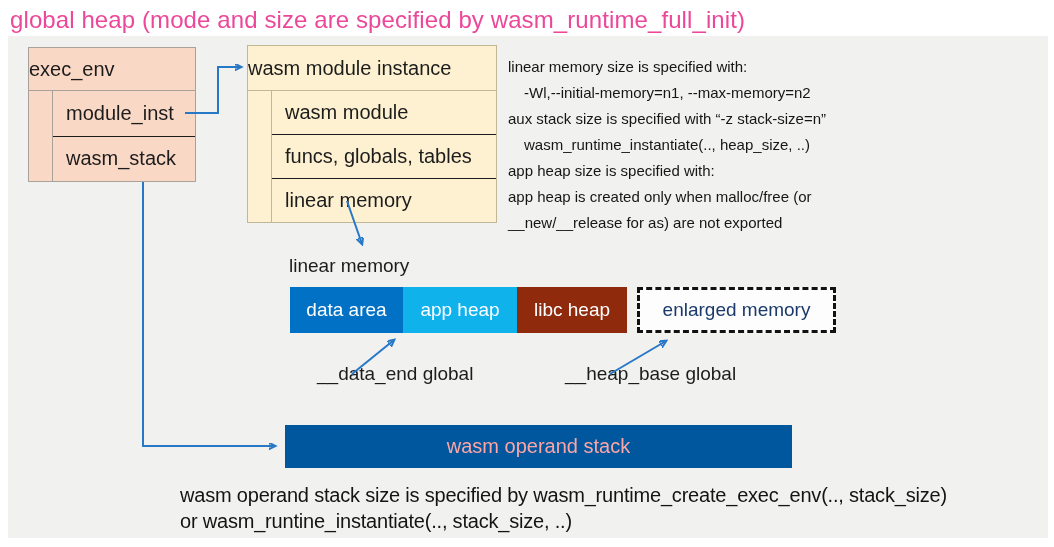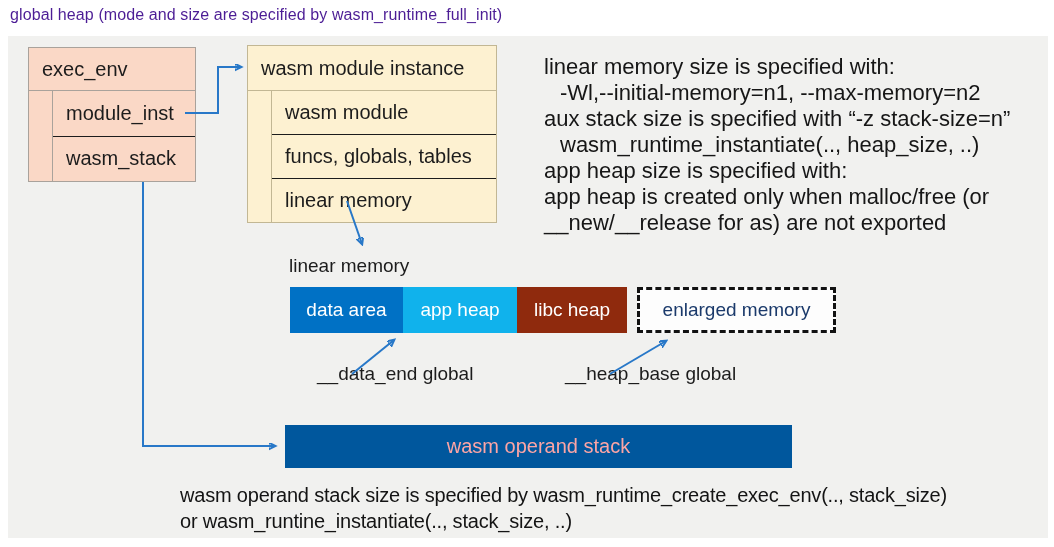--- a/index.html
+++ b/index.html
@@ -1,40 +1,40 @@
 <!DOCTYPE html>
 <html><head>
 <meta charset="utf-8">
 <style>
   * { margin:0; padding:0; box-sizing:border-box; }
   html,body { background:#ffffff; }
   body { font-family:"Liberation Sans","DejaVu Sans",sans-serif; color:#1c1c1c; }
   .page { position:relative; width:1054px; height:547px; background:#ffffff; overflow:hidden; }
 
-  .title { position:absolute; left:10px; top:6px; font-size:16px; color:#4c1d95; letter-spacing:0.1px; }
+  .title { position:absolute; left:10px; top:6px; font-size:24px; color:#ec4899; letter-spacing:0.1px; }
 
   .canvas { position:absolute; left:8px; top:36px; width:1040px; height:502px; background:#f1f1ef; }
 
   
   .box { position:absolute; border:1px solid #a9a29b; display:flex; flex-direction:column; font-size:20px; }
-  .box-header { display:flex; align-items:center; padding-left:13px; }
+  .box-header { display:flex; align-items:center; }
   .box-body { display:flex; flex:1; border-top:1px solid; border-color:inherit; }
   .box-strip { width:24px; border-right:1px solid; border-color:inherit; }
   .box-rows { flex:1; display:flex; flex-direction:column; }
   .box-row { flex:1; display:flex; align-items:center; padding-left:13px; border-top:1px solid; border-color:inherit;text-align:center; }
   .box-row:first-child { border-top:none; }
 
   .exec-env { left:20px; top:11px; width:168px; height:135px; background:#fad8c6; border-color:#a9a29b; }
   .exec-env .box-header { height:42px; }
 
   .module-instance { left:239px; top:9px; width:250px; height:178px; background:#fdf1d1; border-color:#c2b794; }
   .module-instance .box-header { height:44px; }
 
   
-  .notes { position:absolute; left:536px; top:18px; width:505px; font-size:22px; line-height:26px; color:#161616; }
+  .notes { position:absolute; left:500px; top:18px; width:505px; font-size:15px; line-height:26px; color:#161616; }
   .note-line.indent { padding-left:16px; }
 
   
   .lm-label { position:absolute; left:281px; top:219px; font-size:19px; }
   .lm-bar { position:absolute; left:282px; top:251px; height:46px; display:flex; }
   .seg { height:46px; display:flex; align-items:center; justify-content:center; font-size:19px; color:#ffffff; }
   .seg-data { width:113px; }
   .seg-aux { width:165px; }
   .seg-app { width:114px; }
   .seg-libc { width:110px; }

